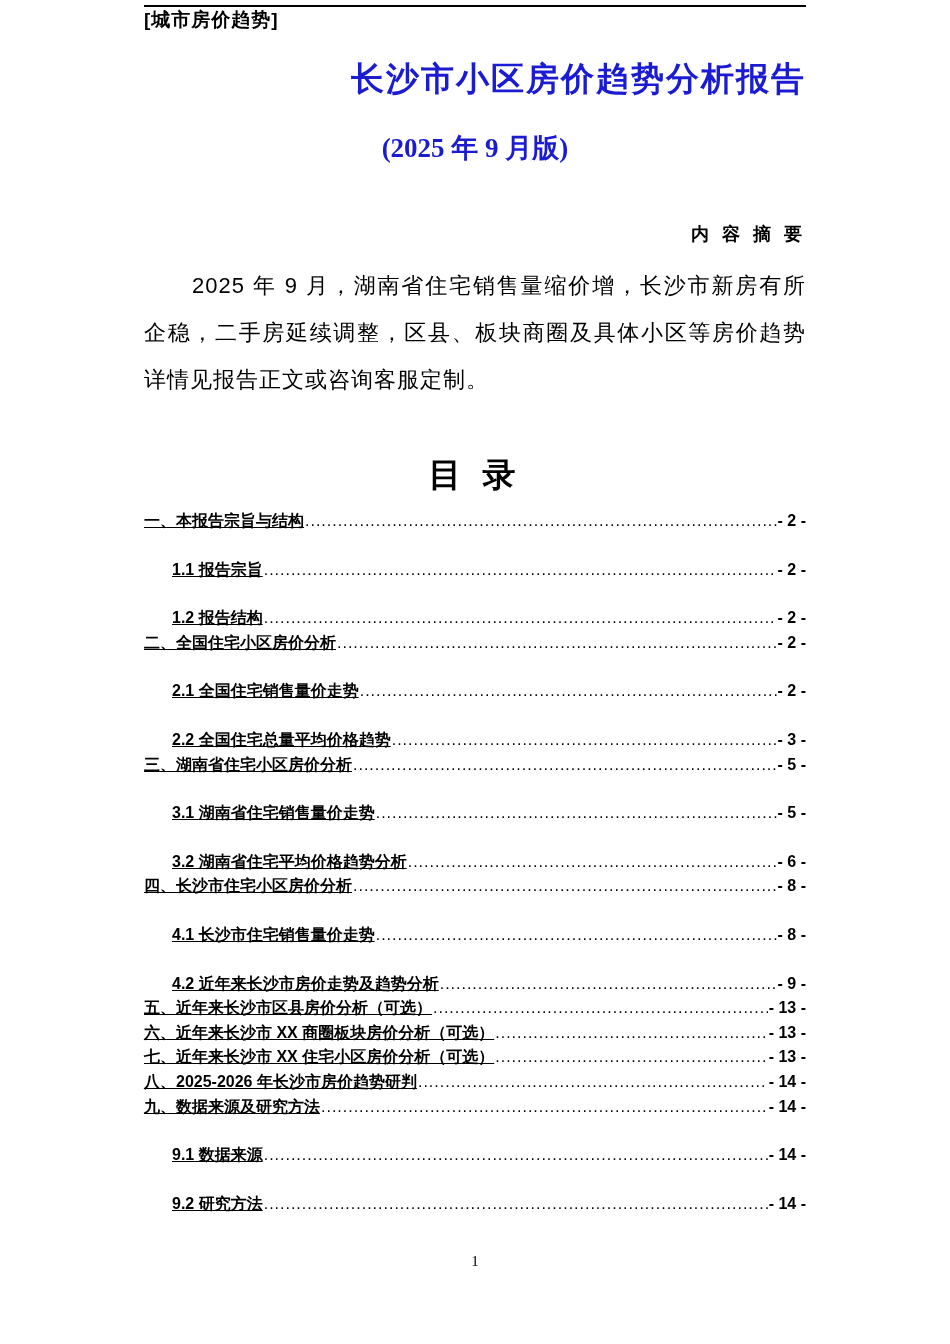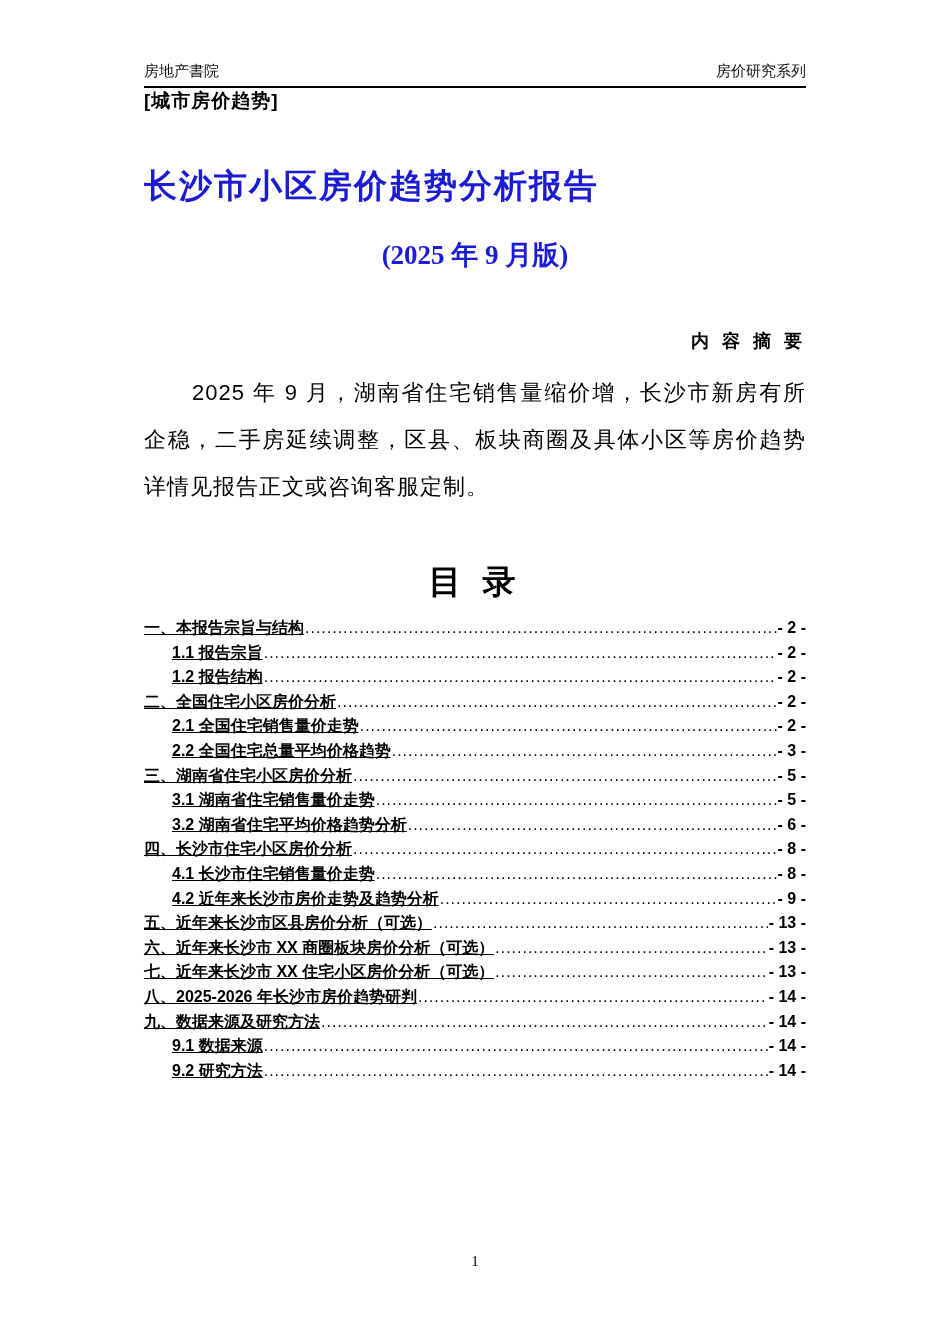--- a/index.html
+++ b/index.html
@@ -32,22 +32,22 @@
 
   
   .series-tag {
     font-size: 19px;
     font-weight: bold;
     letter-spacing: 1px;
   }
 
   
   .report-title {
-    margin-top: 50px;
-    text-align: left;
+    margin-top: 24px;
+    text-align: right;
     font-size: 33px;
     font-weight: bold;
     letter-spacing: 2px;
   }
   .report-subtitle {
     margin-top: 28px;
     text-align: center;
     font-size: 27px;
     font-weight: bold;
     font-family: Liberation Serif, serif;
@@ -82,21 +82,21 @@
   .toc-list { margin-top: 13px; }
   .toc-row {
     display: flex;
     align-items: baseline;
     height: 24.6px;
     font-size: 16px;
     font-weight: bold;
     white-space: nowrap;
     cursor: pointer;
   }
-  .toc-row.lvl2 { padding-left: 28px; }
+  .toc-row.lvl2 { padding-left: 28px; margin-top: 24px; }
   .toc-label { flex: 0 0 auto; text-decoration: underline; }
   .toc-dots {
     flex: 1 1 auto;
     overflow: hidden;
     font-weight: normal;
     letter-spacing: 1px;
     margin: 0 1px;
   }
   .toc-page { flex: 0 0 auto; font-weight: bold; }
 
@@ -110,24 +110,20 @@
     font-size: 15px;
     font-family: "Liberation Serif", serif;
   }
 </style>
 </head>
 <body>
 
 <div class="page">
   <div class="content">
 
-    <div class="doc-header">
-      <span>房地产書院</span>
-      <span>房价研究系列</span>
-    </div>
     <div class="doc-header-rule"></div>
 
     <div class="series-tag">[城市房价趋势]</div>
 
     <div class="report-title" style="color: rgb(27, 27, 209);">长沙市小区房价趋势分析报告</div>
     <div class="report-subtitle" style="color: rgb(27, 27, 209);">(2025 年 9 月版)</div>
 
     <div class="abstract-heading">内 容 摘 要</div>
     <div class="abstract-body">2025 年 9 月，湖南省住宅销售量缩价增，长沙市新房有所企稳，二手房延续调整，区县、板块商圈及具体小区等房价趋势详情见报告正文或咨询客服定制。</div>
 

